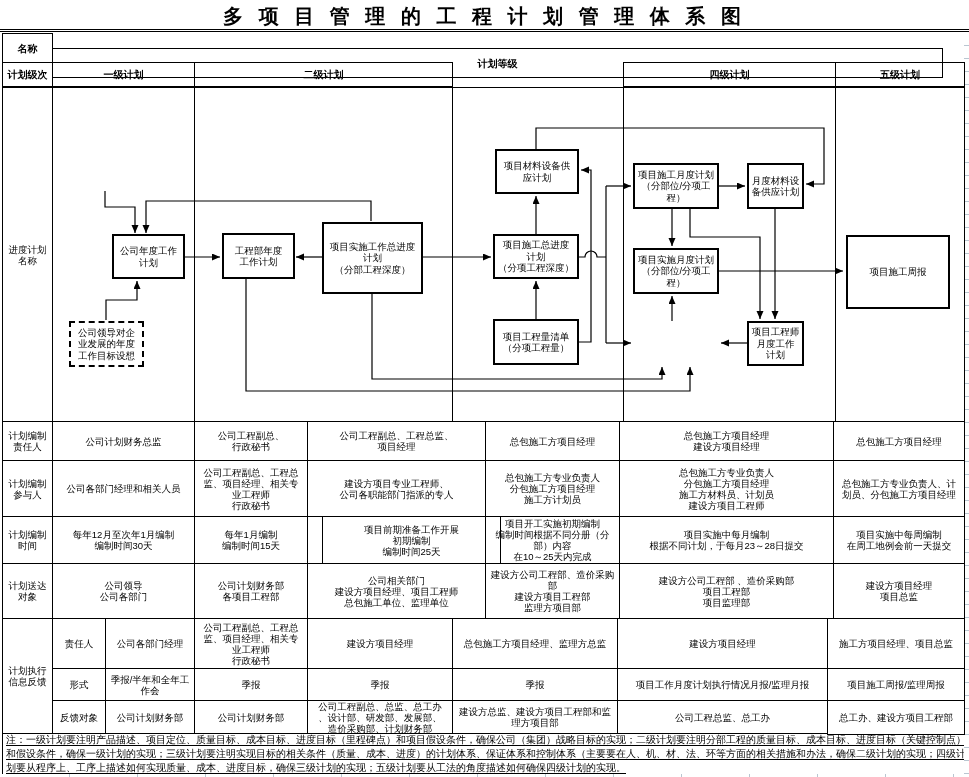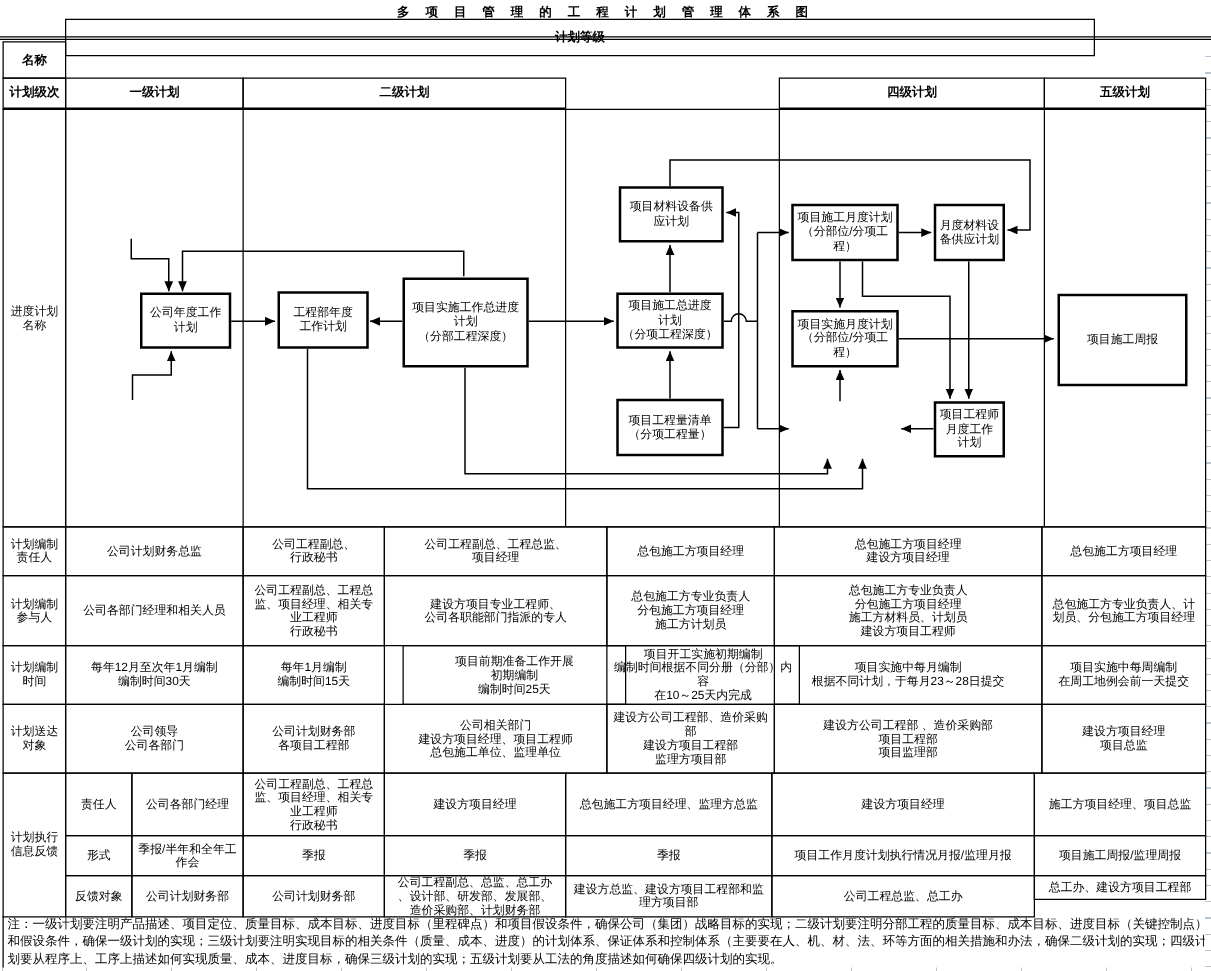--- a/index.html
+++ b/index.html
@@ -1,51 +1,51 @@
 <!DOCTYPE html>
 <html><head>
 <meta charset="utf-8">
 <style>
   html,body{margin:0;padding:0;background:#fff;}
   #stage{position:relative;width:969px;height:777px;background:#fff;color:#000;
          font-family:"Liberation Sans","DejaVu Sans",sans-serif;overflow:hidden;}
   .title{position:absolute;left:0;top:3px;width:100%;text-align:center;
-         font-size:10px;font-weight:bold;letter-spacing:5px;}
+         font-size:20px;font-weight:bold;letter-spacing:5px;}
   .dline{position:absolute;left:0;top:29px;width:969px;height:3px;
          border-top:1px solid #000;border-bottom:1px solid #000;box-sizing:border-box;}
   .c{position:absolute;box-sizing:border-box;border:1px solid #000;
      display:flex;align-items:center;justify-content:center;text-align:center;
      white-space:pre-line;font-size:9.5px;line-height:11px;overflow:hidden;z-index:1;padding:1px;}
   .hd{font-weight:bold;font-size:10px;}
   .b2{border-bottom-width:2px;}
   .vline{position:absolute;width:1px;background:#000;z-index:1;}
   .box{position:absolute;box-sizing:border-box;border:2px solid #000;background:#fff;
        display:flex;align-items:center;justify-content:center;text-align:center;
        white-space:pre-line;font-size:9.5px;line-height:11.5px;z-index:3;padding:1px;}
   .dash{border:2px dashed #000;}
   svg.wires{position:absolute;left:0;top:0;z-index:2;pointer-events:none;}
   .notes{position:absolute;left:2px;top:733px;width:963px;height:44px;box-sizing:border-box;
          border-left:1px solid #000;border-right:1px solid #000;overflow:hidden;}
   .nline{white-space:nowrap;font-size:10px;line-height:14px;padding-left:3px;
-         text-underline-offset:2px;}
+         text-decoration:underline;text-underline-offset:2px;}
   .xlrow{position:absolute;left:964px;top:33px;width:5px;height:744px;
          background:repeating-linear-gradient(to bottom,#fff 0 12px,#b9c6d1 12px 13px);}
   .xlcol{position:absolute;left:2px;top:774px;width:962px;height:3px;
          background:repeating-linear-gradient(to right,#fff 0 67px,#b9c6d1 67px 68px);}
 </style>
 </head>
 <body>
 
 <div id="stage">
 
   <div class="title">多 项 目 管 理 的 工 程 计 划 管 理 体 系 图</div>
   <div class="dline"></div>
 
   <div class="c hd" style="left:2px;top:33px;width:51px;height:30px">名称</div>
-  <div class="c hd" style="left:52px;top:15px;width:824px;height:30px">计划等级</div>
+  <div class="c hd" style="left:52px;top:48px;width:891px;height:30px">计划等级</div>
   <div class="c hd b2" style="left:2px;top:62px;width:51px;height:26px">计划级次</div>
   <div class="c hd b2" style="left:52px;top:62px;width:143px;height:26px">一级计划</div>
   <div class="c hd b2" style="left:194px;top:62px;width:259px;height:26px">二级计划</div>
   <div class="c hd b2" style="left:623px;top:62px;width:213px;height:26px">四级计划</div>
   <div class="c hd b2" style="left:835px;top:62px;width:130px;height:26px">五级计划</div>
 
   <div class="c" style="left:2px;top:87px;width:51px;height:335px">进度计划
 名称</div>
   <div class="c" style="left:52px;top:87px;width:913px;height:335px"></div>
   <div class="vline" style="left:194px;top:88px;height:333px"></div>
@@ -81,20 +81,23 @@
       <path d="M690,209 V237 H760 V319" marker-end="url(#ah)"></path>
       <path d="M775,209 V319" marker-end="url(#ah)"></path>
       <path d="M747,343 H721" marker-end="url(#ah)"></path>
       <path d="M672,321 V296" marker-end="url(#ah)"></path>
       <path d="M718,271 H843" marker-end="url(#ah)"></path>
     </g>
   </svg>
 
   <div class="box" style="left:112px;top:234px;width:73px;height:45px">公司年度工作
 计划</div>
+  <div class="box dash" style="left:69px;top:321px;width:75px;height:46px">公司领导对企
+业发展的年度
+工作目标设想</div>
   <div class="box" style="left:222px;top:233px;width:73px;height:46px">工程部年度
 工作计划</div>
   <div class="box" style="left:322px;top:222px;width:101px;height:72px">项目实施工作总进度
 计划
 （分部工程深度）</div>
   <div class="box" style="left:495px;top:149px;width:84px;height:45px">项目材料设备供
 应计划</div>
   <div class="box" style="left:493px;top:234px;width:86px;height:45px">项目施工总进度
 计划
 （分项工程深度）</div>
@@ -146,21 +149,21 @@
 
   <div class="c" style="left:2px;top:516px;width:51px;height:48px">计划编制
 时间</div>
   <div class="c" style="left:52px;top:516px;width:143px;height:48px">每年12月至次年1月编制
 编制时间30天</div>
   <div class="c" style="left:194px;top:516px;width:114px;height:48px">每年1月编制
 编制时间15天</div>
   <div class="c" style="left:322px;top:516px;width:179px;height:48px">项目前期准备工作开展
 初期编制
 编制时间25天</div>
-  <div class="c" style="left:485px;top:516px;width:155px;height:48px">项目开工实施初期编制
+  <div class="c" style="left:485px;top:516px;width:135px;height:48px">项目开工实施初期编制
 编制时间根据不同分册（分部）内容
 在10～25天内完成</div>
   <div class="c" style="left:619px;top:516px;width:215px;height:48px">项目实施中每月编制
 根据不同计划，于每月23～28日提交</div>
   <div class="c" style="left:833px;top:516px;width:132px;height:48px">项目实施中每周编制
 在周工地例会前一天提交</div>
 
   <div class="c" style="left:2px;top:563px;width:51px;height:56px">计划送达
 对象</div>
   <div class="c" style="left:52px;top:563px;width:143px;height:56px">公司领导
@@ -204,21 +207,21 @@
 
   <div class="c" style="left:52px;top:700px;width:54px;height:34px">反馈对象</div>
   <div class="c" style="left:105px;top:700px;width:90px;height:34px">公司计划财务部</div>
   <div class="c" style="left:194px;top:700px;width:114px;height:34px">公司计划财务部</div>
   <div class="c" style="left:307px;top:700px;width:146px;height:34px">公司工程副总、总监、总工办
 、设计部、研发部、发展部、
 造价采购部、计划财务部</div>
   <div class="c" style="left:452px;top:700px;width:166px;height:34px">建设方总监、建设方项目工程部和监
 理方项目部</div>
   <div class="c" style="left:617px;top:700px;width:211px;height:34px">公司工程总监、总工办</div>
-  <div class="c" style="left:827px;top:700px;width:138px;height:20px">总工办、建设方项目工程部</div>
+  <div class="c" style="left:827px;top:700px;width:138px;height:35px">总工办、建设方项目工程部</div>
 
   <div class="notes">
     <div class="nline">注：一级计划要注明产品描述、项目定位、质量目标、成本目标、进度目标（里程碑点）和项目假设条件，确保公司（集团）战略目标的实现；二级计划要注明分部工程的质量目标、成本目标、进度目标（关键控制点）</div>
     <div class="nline">和假设条件，确保一级计划的实现；三级计划要注明实现目标的相关条件（质量、成本、进度）的计划体系、保证体系和控制体系（主要要在人、机、材、法、环等方面的相关措施和办法，确保二级计划的实现；四级计</div>
     <div class="nline">划要从程序上、工序上描述如何实现质量、成本、进度目标，确保三级计划的实现；五级计划要从工法的角度描述如何确保四级计划的实现。</div>
   </div>
 
   <div class="xlrow"></div>
   <div class="xlcol"></div>
 

